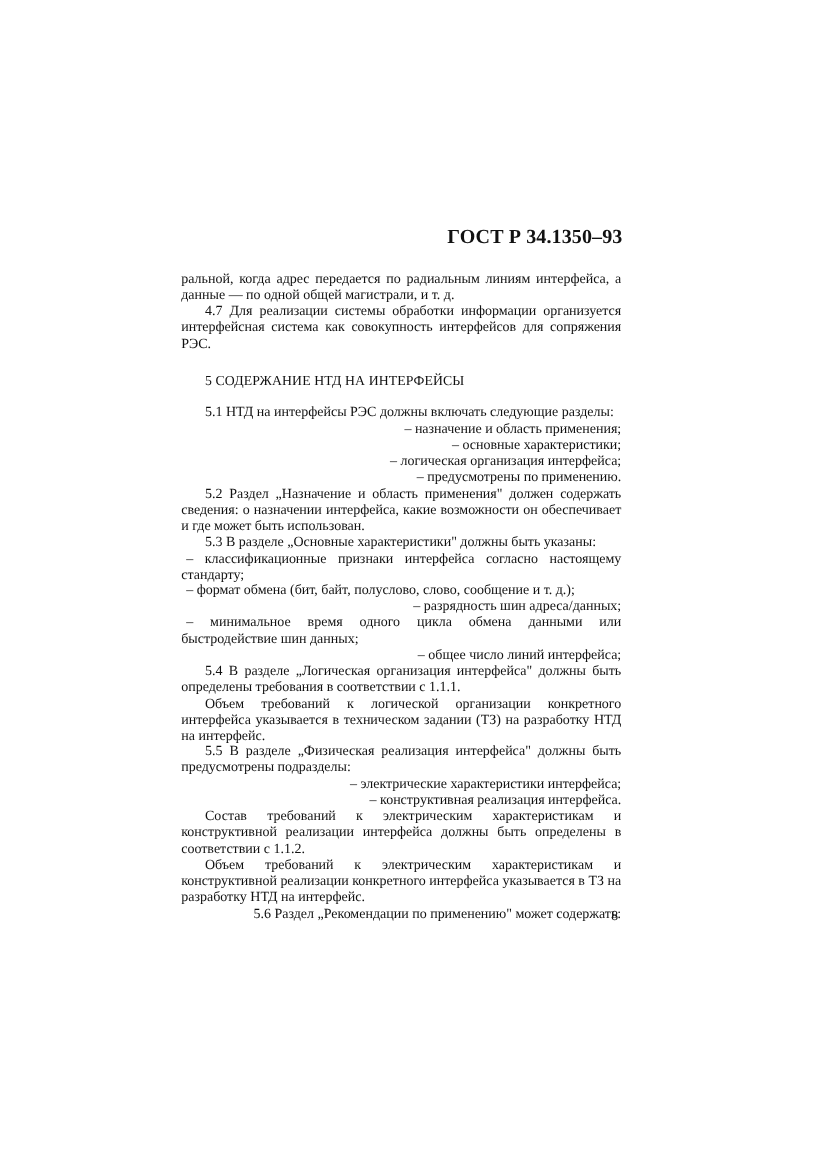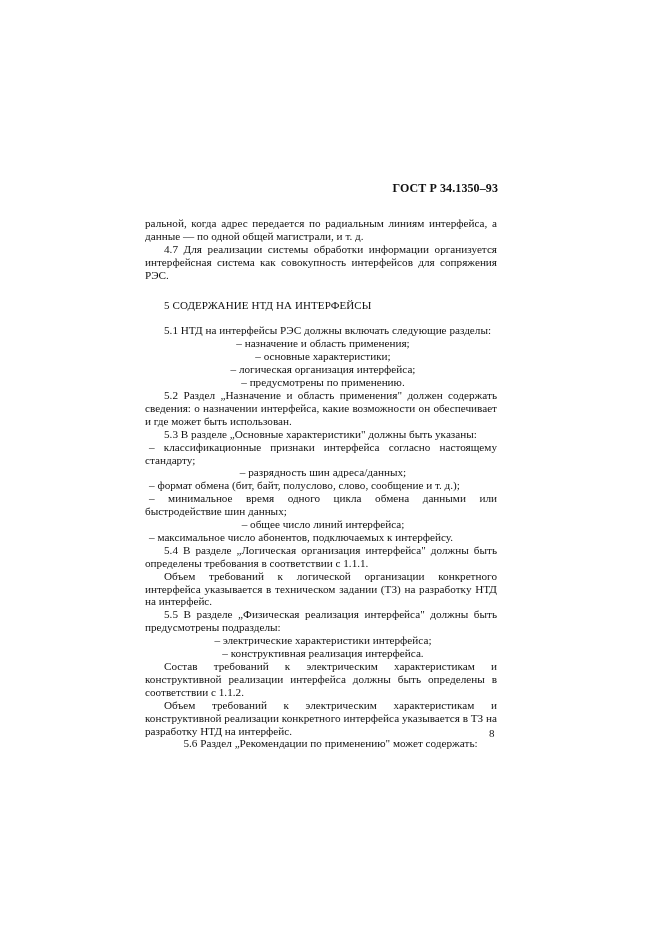--- a/index.html
+++ b/index.html
@@ -4,30 +4,30 @@
 <style>
   html, body { margin: 0; padding: 0; background: #ffffff; }
   body { width: 661px; height: 935px; position: relative; overflow: hidden; }
   .page {
     position: absolute; left: 0; top: 0; width: 661px; height: 935px;
     font-family: "Liberation Serif", "DejaVu Serif", serif;
     color: #111111;
   }
   .header {
     position: absolute; top: 181px; right: 163px;
-    font-size: 12px; font-weight: bold; letter-spacing: 0.1px;
+    font-size: 16px; font-weight: bold; letter-spacing: 0.1px;
   }
   .body {
     position: absolute; left: 145px; top: 217px; width: 352px;
     font-size: 11.2px; line-height: 12.9px;
   }
   .body p { margin: 0; text-align: justify; }
   .body p.indent { text-indent: 19px; }
   .body p.dash { text-indent: 4px; }
-  .body p.left { text-align: center; }
+  .body p.left { text-align: right; }
   h2 {
     margin: 17px 0 13px 0; padding-left: 19px;
     font-size: 11px; font-weight: normal; letter-spacing: 0.1px;
   }
   .pagenum {
     position: absolute; top: 727px; left: 489px; font-size: 11px;
   }
 </style>
 </head>
 <body>
@@ -42,25 +42,24 @@
     <h2>5 СОДЕРЖАНИЕ НТД НА ИНТЕРФЕЙСЫ</h2>
 
     <p class="indent">5.1 НТД на интерфейсы РЭС должны включать следующие разделы:</p>
     <p class="dash left">– назначение и область применения;</p>
     <p class="dash left">– основные характеристики;</p>
     <p class="dash left">– логическая организация интерфейса;</p>
     <p class="dash left">– предусмотрены по применению.</p>
     <p class="indent">5.2 Раздел „Назначение и область применения" должен содержать сведения: о назначении интерфейса, какие возможности он обеспечивает и где может быть использован.</p>
     <p class="indent">5.3 В разделе „Основные характеристики" должны быть указаны:</p>
     <p class="dash">– классификационные признаки интерфейса согласно настоящему стандарту;</p>
+    <p class="dash">– формат обмена (бит, байт, полуслово, слово, сообщение и т. д.);</p>
     <p class="dash left">– разрядность шин адреса/данных;</p>
-    <p class="dash">– формат обмена (бит, байт, полуслово, слово, сообщение и т. д.);</p>
     <p class="dash">– минимальное время одного цикла обмена данными или быстродействие шин данных;</p>
     <p class="dash left">– общее число линий интерфейса;</p>
-    <p class="dash">– максимальное число абонентов, подключаемых к интерфейсу.</p>
     <p class="indent">5.4 В разделе „Логическая организация интерфейса" должны быть определены требования в соответствии с 1.1.1.</p>
     <p class="indent">Объем требований к логической организации конкретного интерфейса указывается в техническом задании (ТЗ) на разработку НТД на интерфейс.</p>
     <p class="indent">5.5 В разделе „Физическая реализация интерфейса" должны быть предусмотрены подразделы:</p>
     <p class="dash left">– электрические характеристики интерфейса;</p>
     <p class="dash left">– конструктивная реализация интерфейса.</p>
     <p class="indent">Состав требований к электрическим характеристикам и конструктивной реализации интерфейса должны быть определены в соответствии с 1.1.2.</p>
     <p class="indent">Объем требований к электрическим характеристикам и конструктивной реализации конкретного интерфейса указывается в ТЗ на разработку НТД на интерфейс.</p>
     <p class="indent left">5.6 Раздел „Рекомендации по применению" может содержать:</p>
   </div>
 

